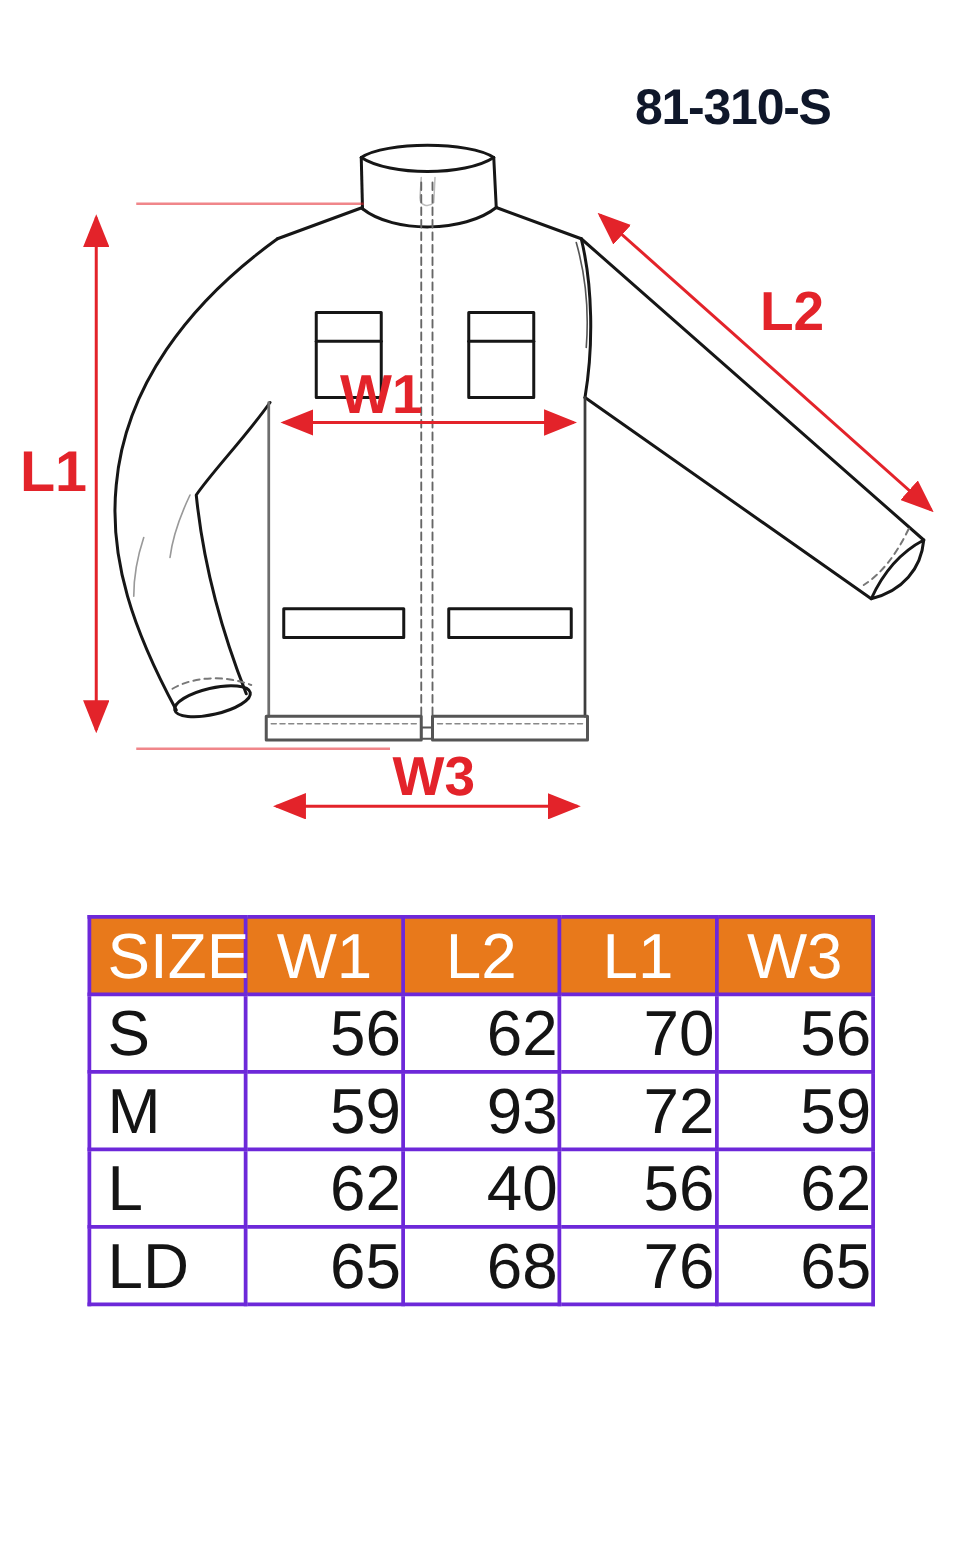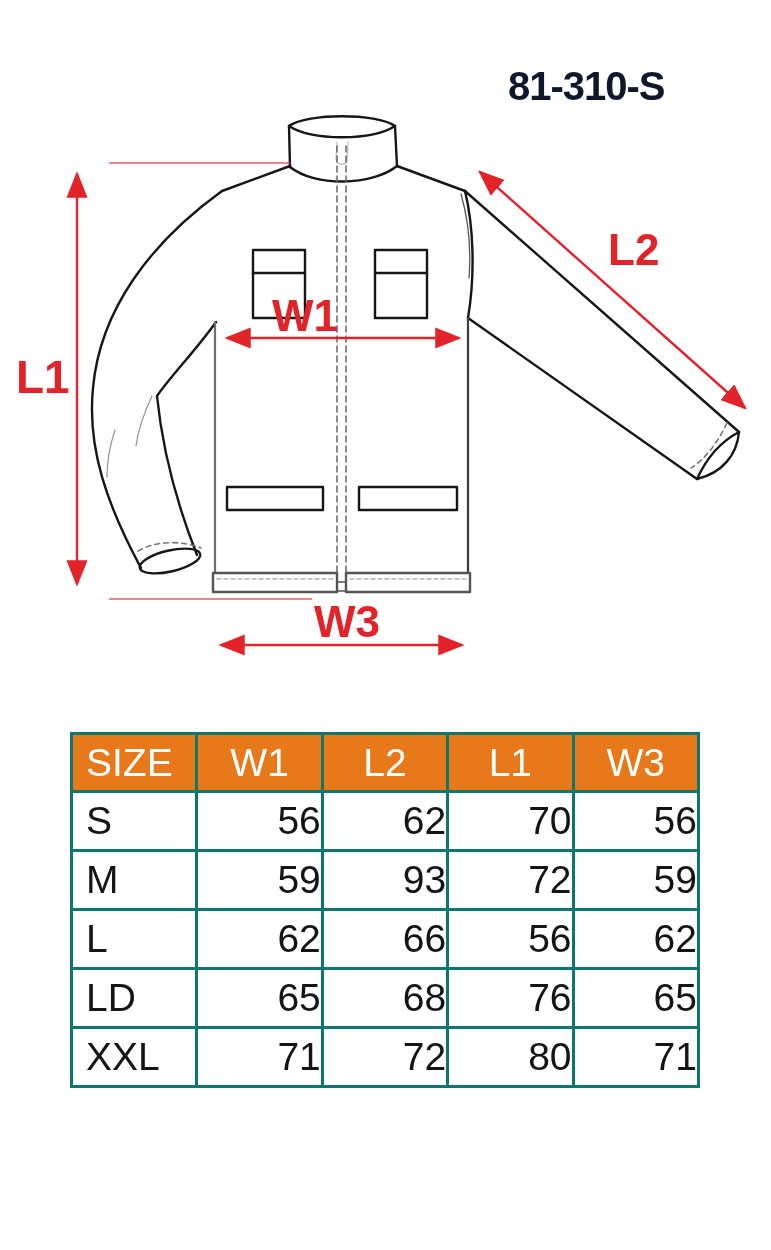--- a/index.html
+++ b/index.html
@@ -27,23 +27,23 @@
   .dim-label.l2 { left:608px; top:228px; font-size:44px; }
   .dim-label.w3 { left:314px; top:600px; font-size:44px; }
 
   svg.diagram { position:absolute; left:0; top:0; }
 
   table.size-table {
     position:absolute; left:70px; top:732px;
     width:630px; border-collapse:collapse; table-layout:fixed;
   }
   .size-table th, .size-table td {
-    border:3px solid #0f766e;
+    border:3px solid #6d28d9;
     padding:0; margin:0;
-    font-size:39px; font-weight:400;
+    font-size:51px; font-weight:400;
     text-align:center; vertical-align:middle;
     color:#141414;
   }
   .size-table th {
     height:55px;
     background:#e8791b; color:#ffffff;
   }
   .size-table td { height:56px; background:#ffffff;text-align:right; }
   .size-table th:first-child, .size-table td:first-child {
     text-align:left; padding-left:13px;
@@ -172,34 +172,27 @@
       <tr>
         <td>M</td>
         <td>59</td>
         <td>93</td>
         <td>72</td>
         <td>59</td>
       </tr>
       <tr>
         <td>L</td>
         <td>62</td>
-        <td>66</td>
+        <td>40</td>
         <td>56</td>
         <td>62</td>
       </tr>
       <tr>
         <td>LD</td>
         <td>65</td>
         <td>68</td>
         <td>76</td>
         <td>65</td>
       </tr>
-      <tr>
-        <td>XXL</td>
-        <td>71</td>
-        <td>72</td>
-        <td>80</td>
-        <td>71</td>
-      </tr>
     </tbody>
   </table>
 
 </div>
 
 </body></html>

